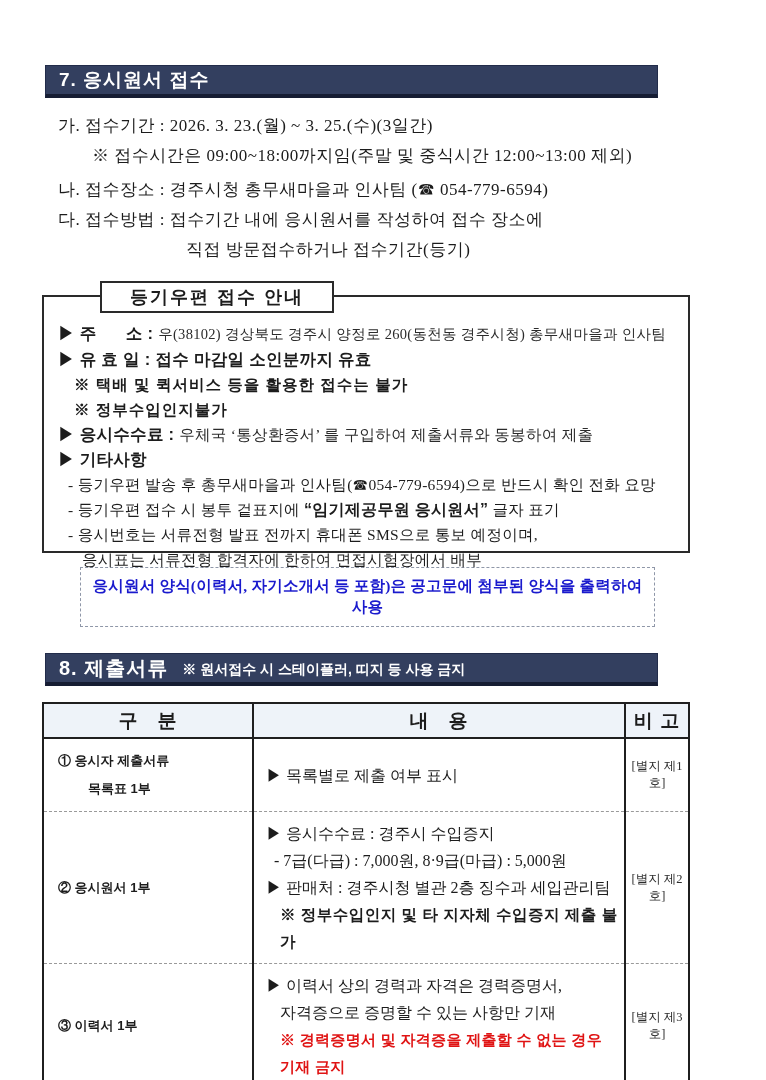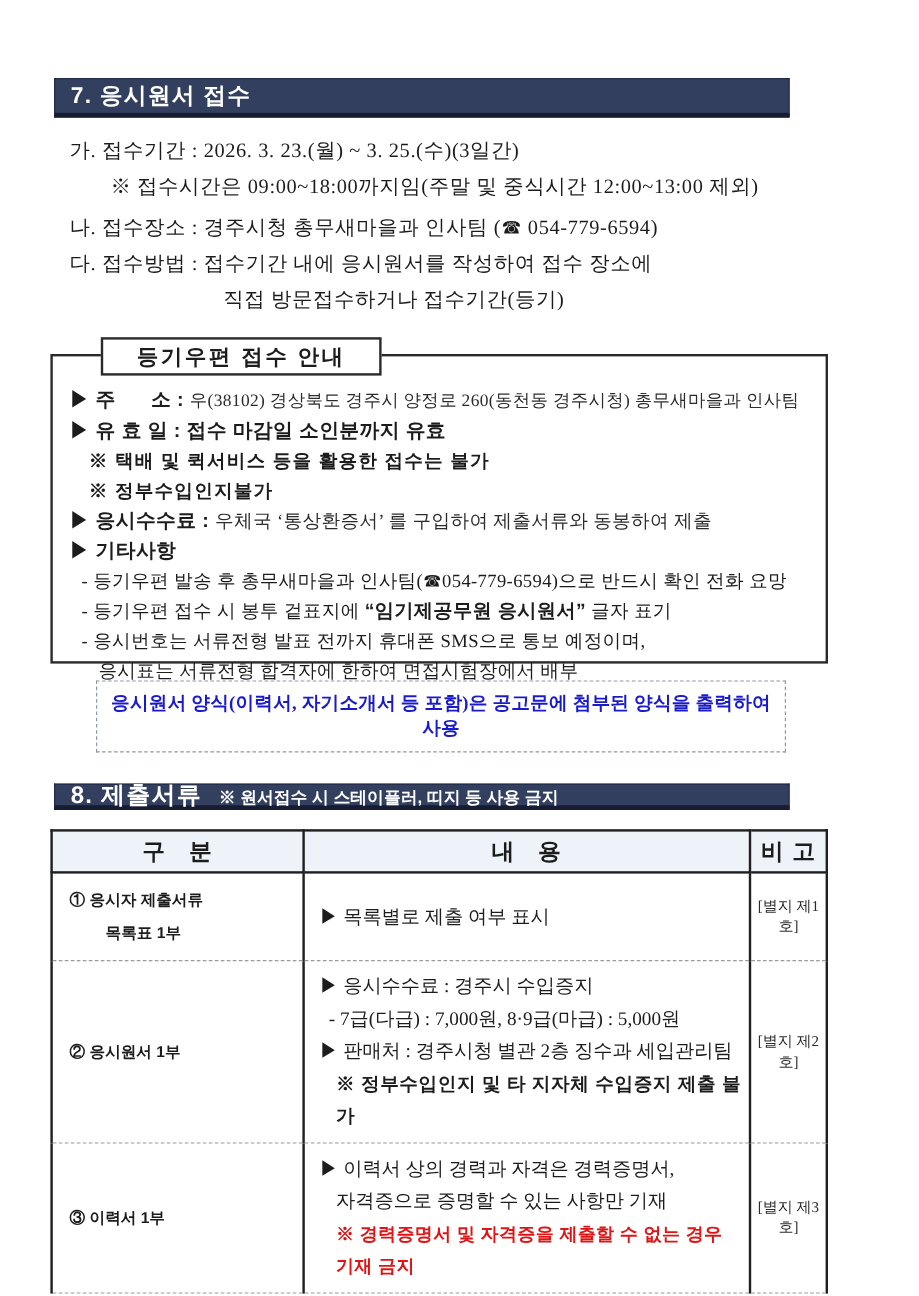--- a/index.html
+++ b/index.html
@@ -11,35 +11,35 @@
   .pre { white-space:pre-wrap; }
 
   
   .navy-bar {
     background:#333f5f; color:#ffffff;
     font-family:"Liberation Sans", sans-serif; font-weight:bold;
     border:1px solid #222c4a; border-bottom:4px solid #161d33;
     display:flex; align-items:center;
   }
   .bar-7 { margin:65px 0 0 45px; width:613px; height:33px; padding-left:13px; font-size:19px; letter-spacing:1px; }
-  .bar-8 { margin:26px 18px 0 45px; width:613px; height:22px; padding-left:13px; font-size:20px; letter-spacing:1px; }
+  .bar-8 { margin:26px 18px 0 45px; width:613px; height:33px; padding-left:13px; font-size:20px; letter-spacing:1px; }
   .bar-8 .bar-sub { font-size:14px; font-weight:bold; margin-left:14px; letter-spacing:0; padding-top:4px; }
 
   
   .s7-line { font-size:17px; line-height:30px; margin-left:58px; letter-spacing:.5px; }
   .s7-note { margin-left:92px; }
   .s7-cont { margin-left:186px; }
 
   
   .mail-box {
     position:relative; margin:30px 0 0 42px; width:648px; height:258px;
     border:2px solid #2a2a2a; padding:24px 12px 8px 14px;
   }
   .mail-box-label {
-    position:absolute; top:-16px; left:40px; background:#fff;
+    position:absolute; top:-16px; left:56px; background:#fff;
     border:2px solid #2a2a2a; padding:2px 28px;
     font-family:"Liberation Sans", sans-serif; font-weight:bold; font-size:18px; letter-spacing:2px;
   }
   .bx-line { line-height:25px; font-size:16px; letter-spacing:.3px; }
   .bx-label { font-family:"Liberation Sans", sans-serif; font-weight:bold; font-size:16.5px; white-space:pre-wrap; }
   .bx-val { font-size:14.5px; color:#2b2b2b; }
   .bx-val2 { font-size:15.5px; color:#2b2b2b; }
   .bx-subnote { margin-left:16px; font-weight:bold; font-family:"Liberation Sans", sans-serif; font-size:15.5px; letter-spacing:1px; }
   .bx-dash { margin-left:10px; font-size:15.5px; }
   .bx-dash-cont { margin-left:24px; font-size:15.5px; }

